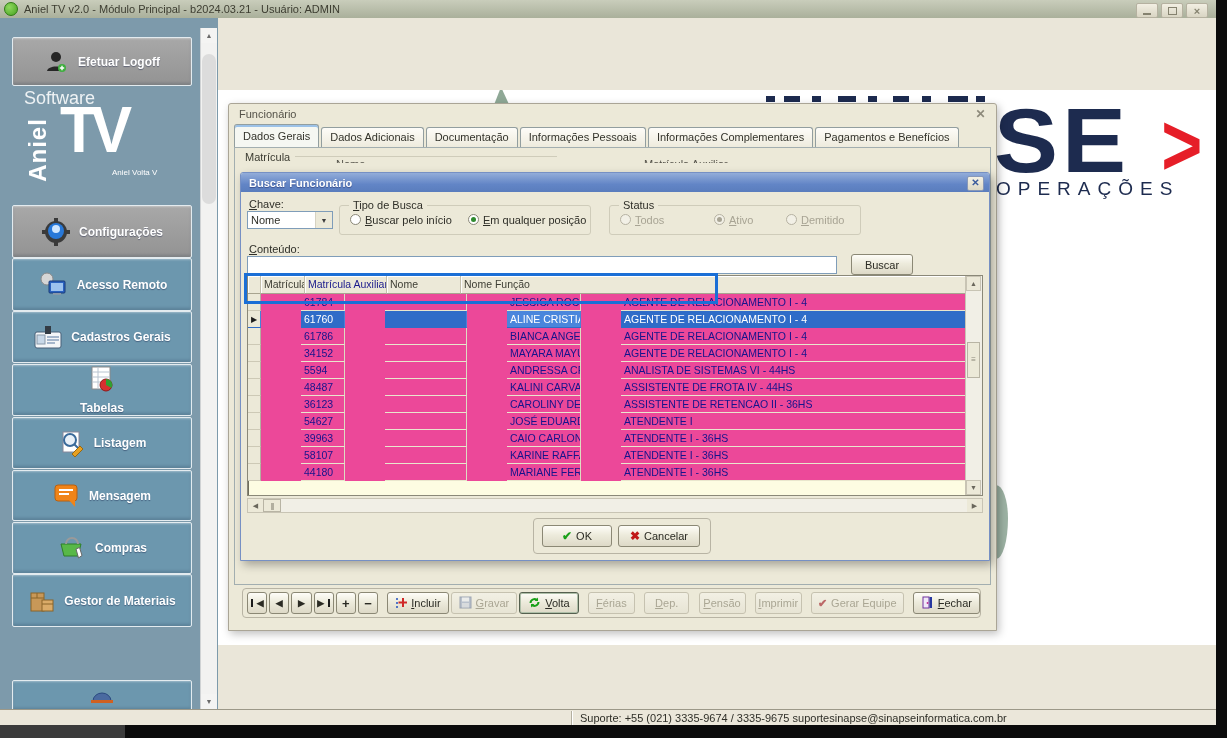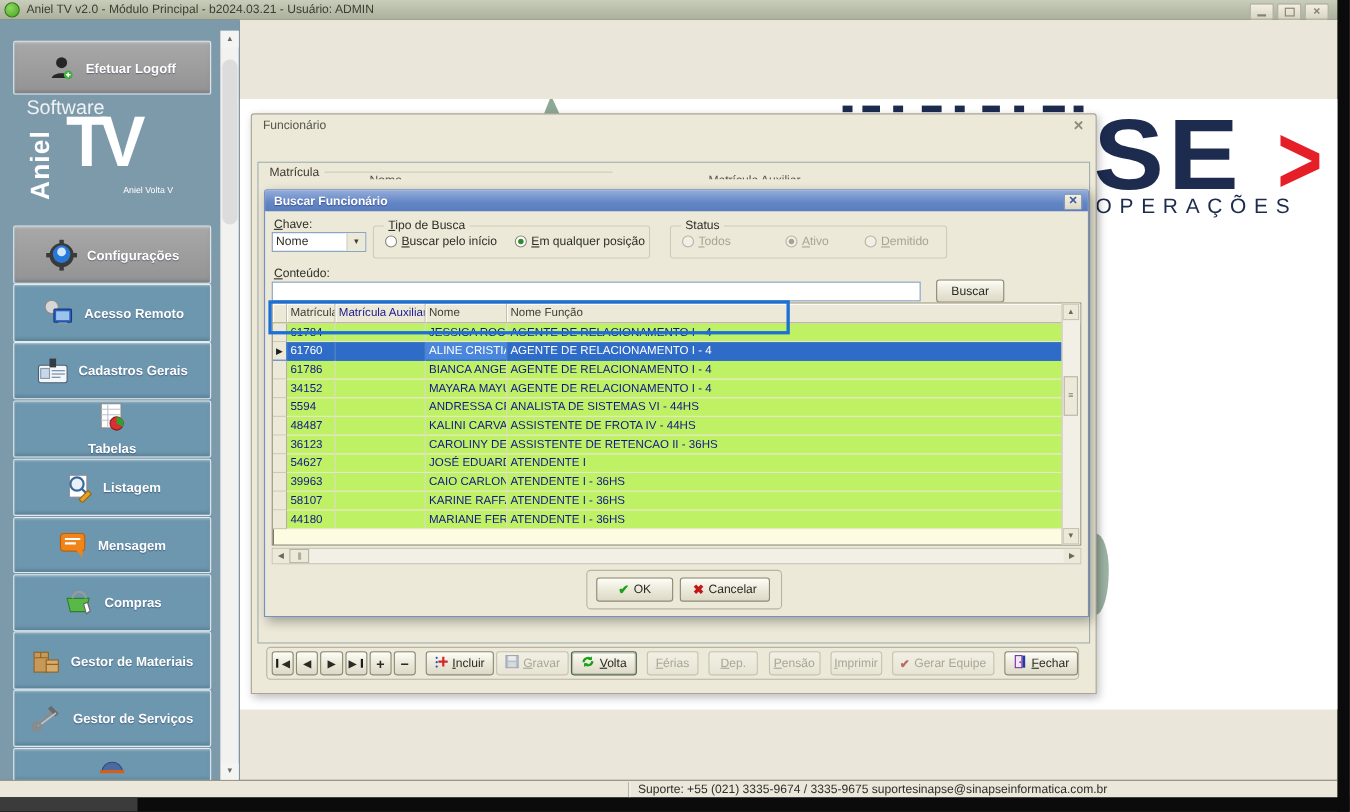--- a/index.html
+++ b/index.html
@@ -105,21 +105,21 @@
 
   
   .grid{position:absolute;left:6px;top:102px;width:736px;height:221px;background:#fdfce2;
         border:1px solid #8a8878;box-sizing:border-box;box-shadow:inset 1px 1px 0 #6f6c5c;}
   .grid-head{display:flex;height:18px;font-size:10.5px;}
   .hcell{background:#ece9d8;border-right:1px solid #c4c0ac;border-bottom:1px solid #a8a490;
          box-shadow:inset 0 1px 0 #fff,inset 1px 0 0 #fff;padding:2px 0 0 3px;color:#3e3e34;
          white-space:nowrap;overflow:hidden;box-sizing:border-box;}
   .hc-aux{color:#1a1a8c;}
   .grid-body{position:absolute;left:0;top:18px;width:718px;height:201px;overflow:hidden;font-size:10.5px;}
-  .grid-row{display:flex;height:17px;line-height:16px;background:#bef264;}
+  .grid-row{display:flex;height:17px;line-height:16px;background:#ec4899;gap:40px;}
   .cell{white-space:nowrap;overflow:hidden;box-sizing:border-box;padding-left:3px;
         border-right:1px solid #dedbc2;border-bottom:1px solid #e9e6cd;color:#14148c;}
   .c-ind{width:13px;background:#ece9d8;border-right:1px solid #b4b0a0;border-bottom:1px solid #cdc9b6;
          color:#1c1c1c;font-size:8px;text-align:center;padding:0;line-height:17px;}
   .c-mat{width:44px;}
   .c-aux{width:82px;}
   .c-nome{width:74px;}
   .c-fun{flex:1;border-right:none;}
   .grid-row.selected .cell{background:#2f6cc8;color:#fff;border-bottom-color:#2f6cc8;border-right-color:#4a82d6;}
   .grid-row.selected .c-nome{background:#4a86dc;}
@@ -271,31 +271,20 @@
       <span class="ic">
         <svg width="28" height="26">
             <rect x="3" y="5" width="13" height="18" fill="#c89858" stroke="#8a6428"></rect>
             <path d="M3 10h13M9 5v5" stroke="#8a6428"></path>
             <rect x="14" y="12" width="11" height="11" fill="#daab68" stroke="#8a6428"></rect>
             <path d="M14 16h11" stroke="#8a6428"></path>
           </svg>
       </span>
       <span class="lbl">Gestor de Materiais</span>
     </div>
-    <div class="side-btn" style="top:609px;height:50px;">
-      <span class="ic">
-        <svg width="30" height="26">
-            <path d="M5 22L21 6" stroke="#8a8a8a" stroke-width="3"></path>
-            <path d="M17 3l7 7" stroke="#6a6a6a" stroke-width="4"></path>
-            <path d="M7 20L23 8" stroke="#c2c2c2" stroke-width="1.5"></path>
-            <circle cx="5.5" cy="20.5" r="3.5" fill="none" stroke="#8a8a8a" stroke-width="2.5"></circle>
-          </svg>
-      </span>
-      <span class="lbl">Gestor de Serviços</span>
-    </div>
     <div class="side-btn" style="top:662px;height:29px;">
       <span class="ic">
         <svg width="24" height="16">
             <path d="M3 13a9 8 0 0 1 18 0z" fill="#4a6aa0" stroke="#2a4a80"></path>
             <path d="M1 13.5h22" stroke="#d06020" stroke-width="3"></path>
           </svg>
       </span>
     </div>
 
     <div class="side-scroll">
@@ -319,20 +308,28 @@
       <div class="frag" style="left:758px;width:9px;"></div>
       <div class="logo-se">SE</div>
       <div class="logo-chev">&gt;</div>
       <div class="logo-oper">OPERAÇÕES</div>
       <div class="blob"></div>
     </div>
 
     <div class="fwindow">
       <div class="fw-title">Funcionário</div>
       <div class="fw-close">✕</div>
+      <div class="tabs">
+        <div class="tab active">Dados Gerais</div>
+        <div class="tab">Dados Adicionais</div>
+        <div class="tab">Documentação</div>
+        <div class="tab">Informações Pessoais</div>
+        <div class="tab">Informações Complementares</div>
+        <div class="tab">Pagamentos e Benefícios</div>
+      </div>
       <div class="tabpage"></div>
       <div class="gb-label">Matrícula</div>
       <div class="gb-line"></div>
       <div class="frag-lbl" style="left:107px;width:40px;">Nome</div>
       <div class="frag-lbl" style="left:415px;width:200px;">Matrícula Auxiliar</div>
 
       <div class="fw-toolbar">
         <div class="btn navbtn">
             <span class="vbar"></span>
             <span>◀</span>

